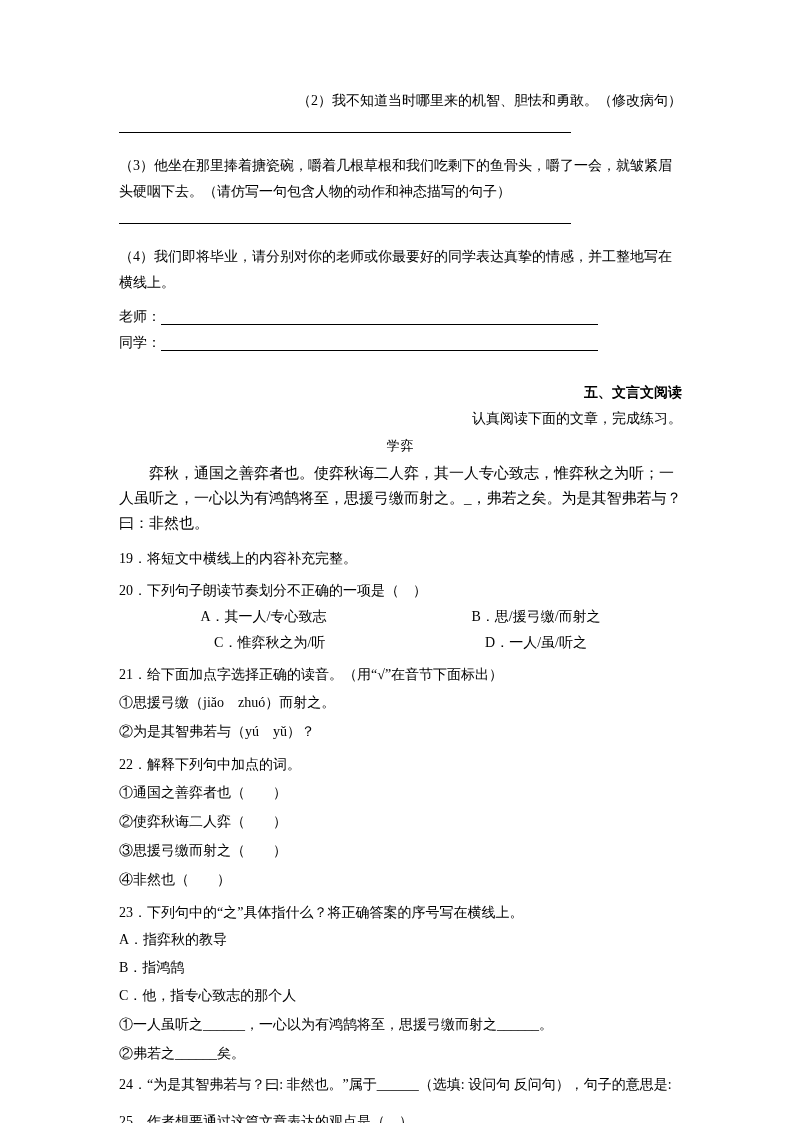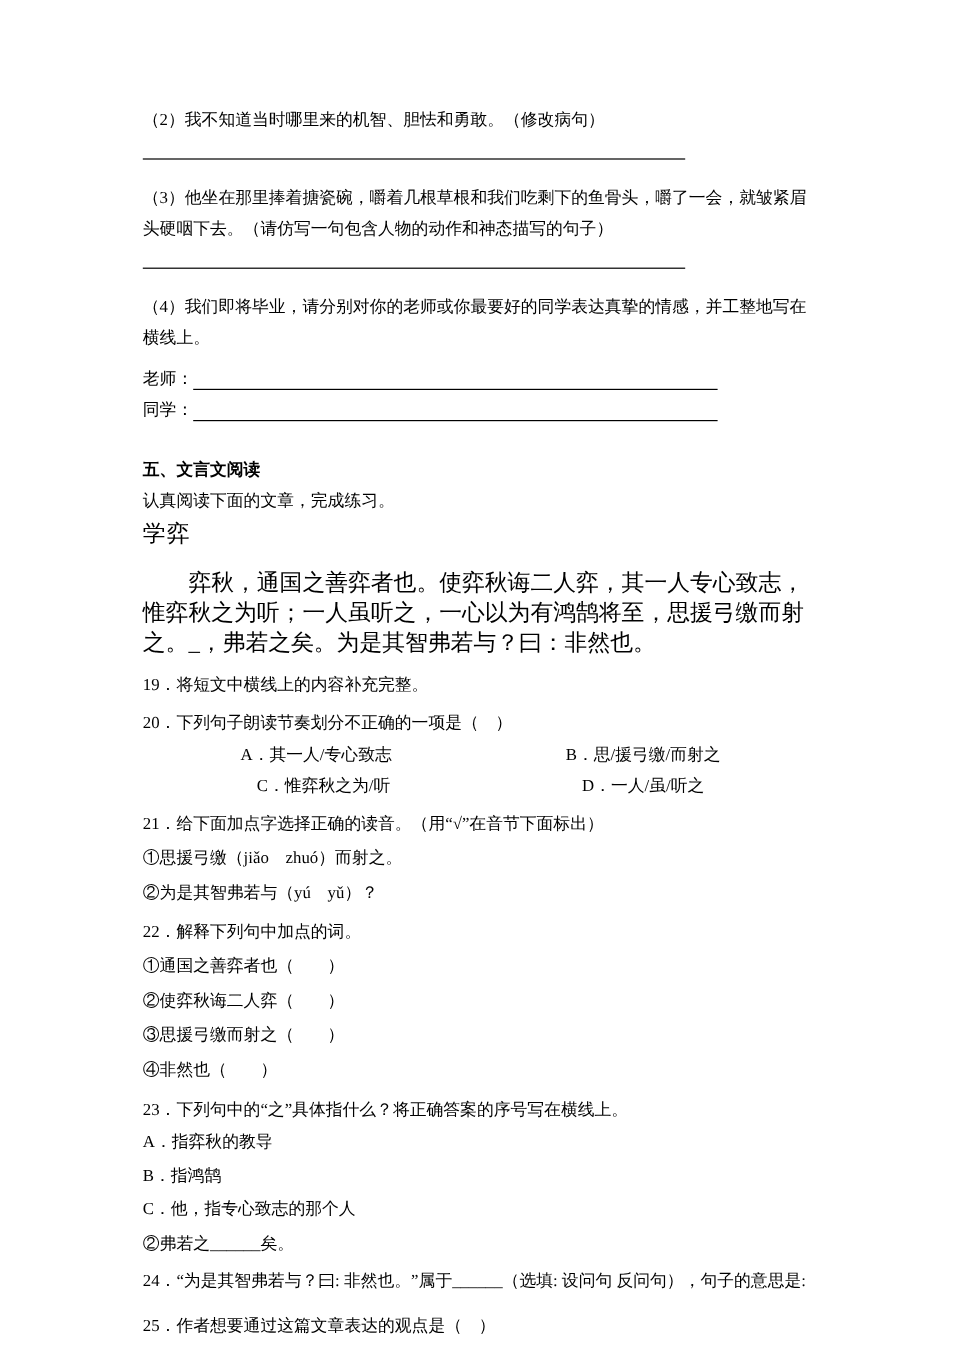--- a/index.html
+++ b/index.html
@@ -10,48 +10,48 @@
     font-family: "Liberation Serif", "DejaVu Serif", serif;
     overflow: hidden;
   }
   .page {
     width: 794px;
     height: 1123px;
     padding: 88px 112px 40px 119px;
     font-size: 14px;
     line-height: 26px;
   }
-  .line { line-height: 26px; }
+  .line { line-height: 26px; text-align: right; }
   .para { line-height: 26px; }
   .rule {
     border-bottom: 1px solid #000;
     height: 1px;
     width: 452px;
   }
   .rule-block { margin-top: 18px; margin-bottom: 20px; }
   .fill-row { display: flex; align-items: flex-end; line-height: 26px; }
   .fill-row .rule-inline {
     border-bottom: 1px solid #000;
     width: 437px;
     height: 1px;
     margin-bottom: 5px;
   }
   .section-title { font-weight: bold; margin-top: 24px; }
   .passage-title {
-    text-align: left;
-    font-size: 19px;
+    text-align: center;
+    font-size: 13px;
     margin-top: 2px;
     line-height: 24px;
     letter-spacing: 1px;
   }
   .passage {
-    font-size: 19px;
+    font-size: 15px;
     line-height: 25px;
     text-indent: 2em;
-    margin-top: 16px;
+    margin-top: 3px;
   }
   .q { margin-top: 5px; line-height: 27px; }
   .opt-row { display: flex; line-height: 26px; justify-content: center; }
   .opt-row .opt-a { width: 271px; flex: 0 0 auto; }
   .item { line-height: 29px; }
   .pair-row { display: flex; line-height: 29px; flex-direction: column; }
   .pair-row .pair-a1 { width: 211px; flex: 0 0 auto; }
   .pair-row .pair-a2 { width: 259px; flex: 0 0 auto; }
   .choice { line-height: 28px; }
   .q24 { margin-top: 3px; line-height: 27px; }
@@ -118,19 +118,20 @@
     <span class="pair-a2">③思援弓缴而射之（　　）</span>
     <span>④非然也（　　）</span>
   </div>
 
   <p class="q">23．下列句中的“之”具体指什么？将正确答案的序号写在横线上。</p>
 
   <p class="choice">A．指弈秋的教导</p>
   <p class="choice">B．指鸿鹄</p>
   <p class="choice">C．他，指专心致志的那个人</p>
 
+  <p class="item">①一人虽听之______，一心以为有鸿鹄将至，思援弓缴而射之______。</p>
   <p class="item">②弗若之______矣。</p>
 
   <p class="q24">24．“为是其智弗若与？曰: 非然也。”属于______（选填: 设问句  反问句），句子的意思是:</p>
 
   <p class="q25">25．作者想要通过这篇文章表达的观点是（　）</p>
 
 </div>
 
 </body></html>

